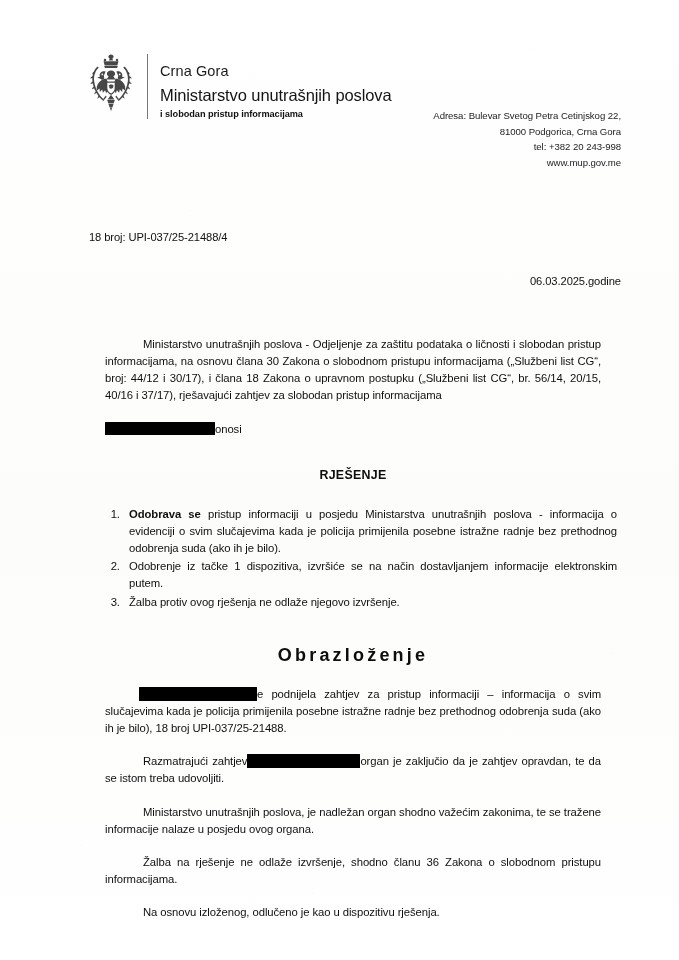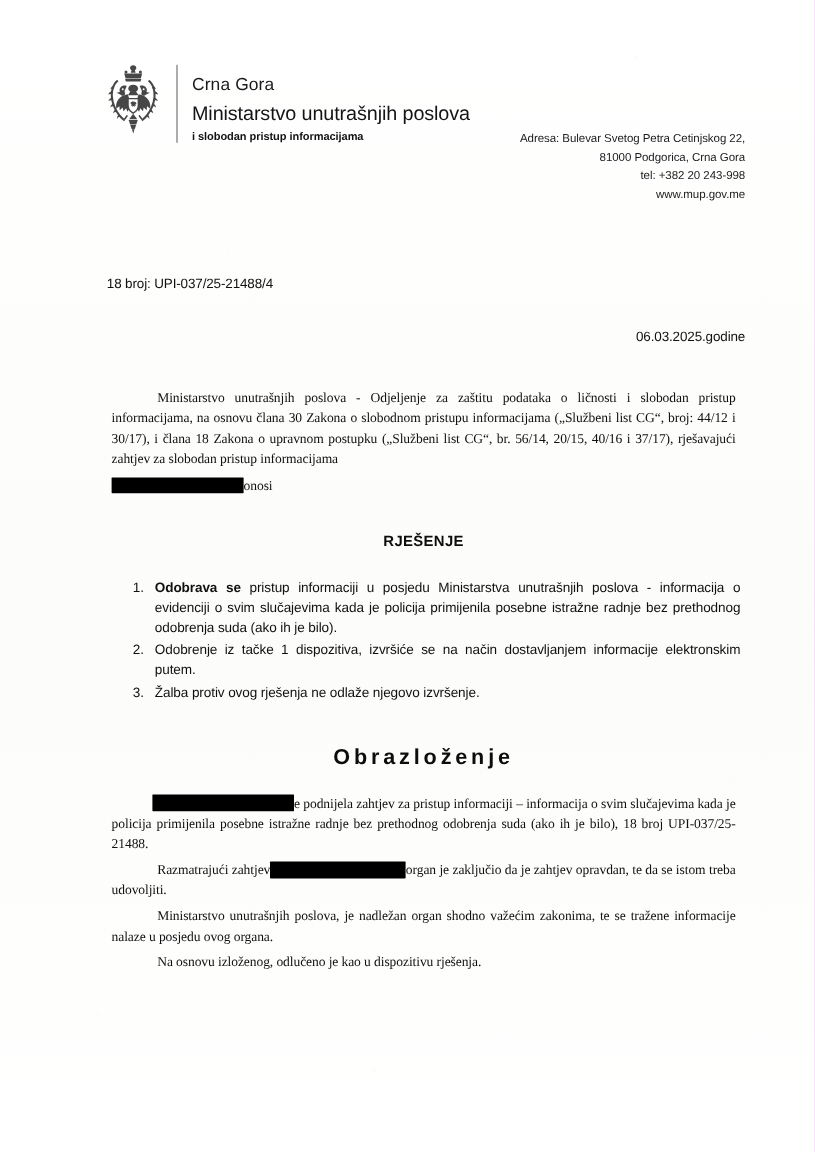--- a/index.html
+++ b/index.html
@@ -114,28 +114,27 @@
   }
 
   
   .body-area {
     position: absolute;
     left: 89px;
     top: 320px;
     width: 528px;
   }
   p.just {
-    margin: 4px;
+    margin: 16px;
     font-size: 11.3px;
     line-height: 1.52;
     color: #101010;
     text-align: justify;
     text-justify: inter-word;
     letter-spacing: -0.08px;
-    font-family: Liberation Serif, serif;
   }
   p.indent { text-indent: 38px; }
   .para-gap { margin-top: 11px; }
 
   .title-decision {
     text-align: center;
     font-size: 12.4px;
     font-weight: bold;
     color: #0d0d0d;
     letter-spacing: 0.3px;
@@ -268,18 +267,19 @@
       </div>
 
       <div class="sec-gap">
         <p class="just"><span class="redact redact-2"></span><span>e podnijela zahtjev za pristup informaciji – informacija o svim slučajevima kada je policija primijenila posebne istražne radnje bez prethodnog odobrenja suda (ako ih je bilo), 18 broj UPI-037/25-21488.</span></p>
       </div>
 
       <p class="just indent para-gap"><span>Razmatrajući zahtjev</span><span class="redact redact-3"></span><span>organ je zaključio da je zahtjev opravdan, te da se istom treba udovoljiti.</span></p>
 
       <p class="just indent para-gap"><span>Ministarstvo unutrašnjih poslova, je nadležan organ shodno važećim zakonima, te se tražene informacije nalaze u posjedu ovog organa.</span></p>
 
+      <p class="just indent para-gap"><span>Žalba na rješenje ne odlaže izvršenje, shodno članu 36 Zakona o slobodnom pristupu informacijama.</span></p>
 
       <p class="just indent para-gap"><span>Na osnovu izloženog, odlučeno je kao u dispozitivu rješenja.</span></p>
 
     </div>
   </div>
 </div>
 
 </body></html>

